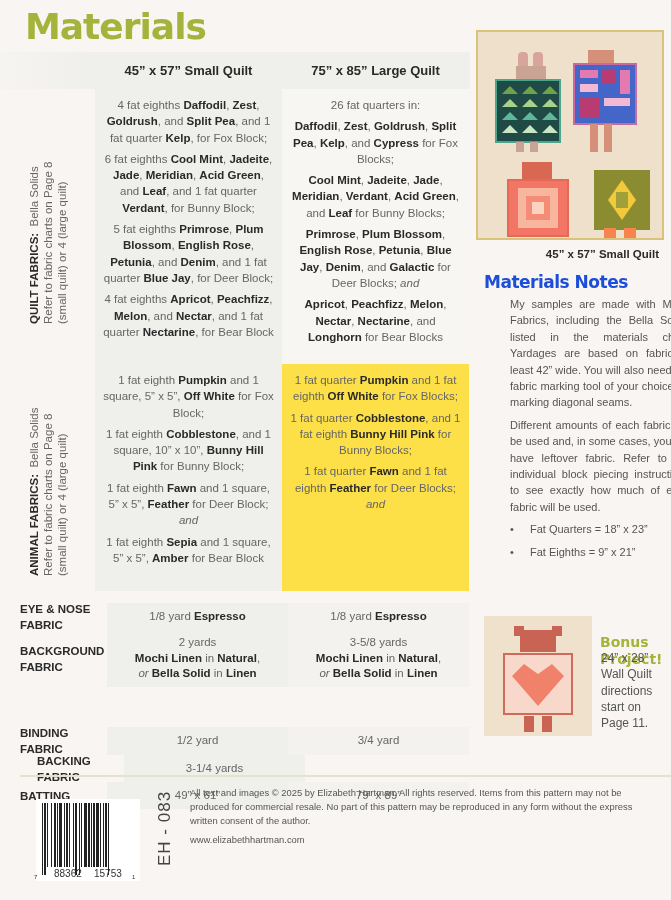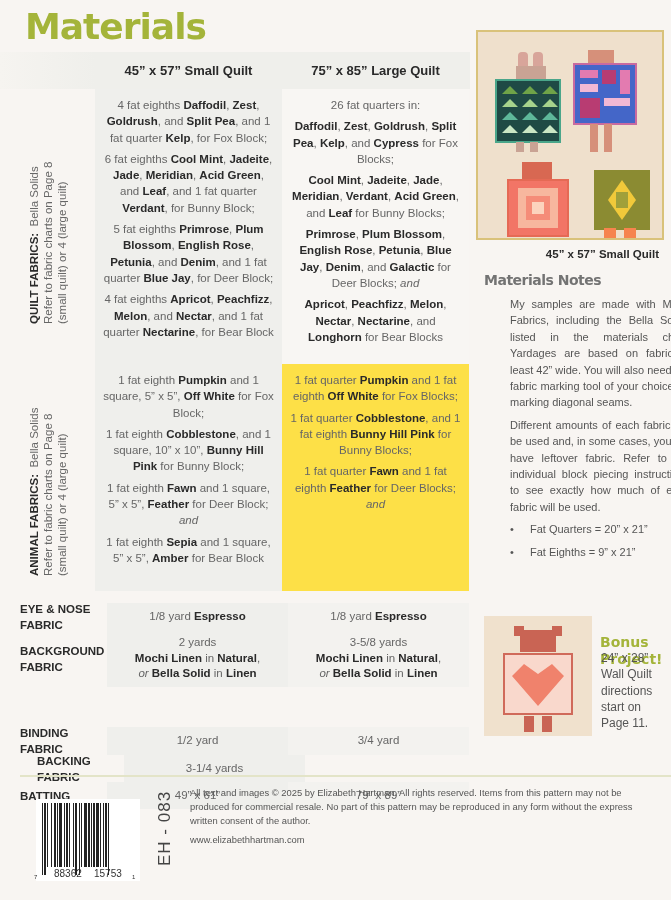--- a/index.html
+++ b/index.html
@@ -31,21 +31,21 @@
   .s-row { display: flex; align-items: center; }
   .s-row .lbl { width: 107px; padding-left: 20px; font-weight: bold; font-size: 11.5px; color: #2a2a2a; line-height: 16px; }
   .s-row .cell { width: 181px; text-align: center; font-size: 11.5px; color: #666; line-height: 15.5px; }
   .s-row .cell b { color: #2a2a2a; }
   .s-row .c1 { background: #efefec; }
   .s-row .c2 { background: #f3f2ef; width: 181px; }
 
   .quilt-frame { position: absolute; left: 476px; top: 30px; width: 188px; height: 210px; background: #efe0cc; border: 2px solid #d9c27a; }
   .quilt-caption { position: absolute; right: 12px; top: 248px; font-weight: bold; font-size: 11.5px; color: #2a2a2a; }
 
-  .notes-title { position: absolute; left: 484px; top: 272px; font-family: "DejaVu Sans", sans-serif; font-weight: bold; font-size: 14px; color: #737373; letter-spacing: -0.5px; }
+  .notes-title { position: absolute; left: 484px; top: 272px; font-family: "DejaVu Sans", sans-serif; font-weight: bold; font-size: 17px; color: #1d4ed8; letter-spacing: -0.5px; }
   .notes { position: absolute; left: 510px; top: 296px; width: 180px; font-size: 11px; line-height: 16.4px; color: #555; text-align: justify; }
   .notes p { margin-bottom: 6px; }
   .notes ul { list-style: none; }
   .notes li { display: flex; margin-bottom: 6px; }
   .notes li .bul { width: 20px; }
 
   .bonus-frame { position: absolute; left: 484px; top: 616px; width: 108px; height: 120px; background: #f0e1cd; }
   .bonus-title { position: absolute; left: 600px; top: 634px; font-family: "DejaVu Sans", sans-serif; font-weight: bold; font-size: 14px; line-height: 17px; color: #a4b43a; }
   .bonus-text { position: absolute; left: 601px; top: 650px; font-size: 12px; line-height: 16.3px; color: #555; }
 
@@ -213,21 +213,21 @@
 </div>
 <div class="quilt-caption">45” x 57” Small Quilt</div>
 
 <div class="notes-title">Materials Notes</div>
 <div class="notes">
   <p>My samples are made with Moda Fabrics, including the Bella Solids listed in the materials chart. Yardages are based on fabric at least 42” wide. You will also need the fabric marking tool of your choice for marking diagonal seams.</p>
   <p>Different amounts of each fabric will be used and, in some cases, you will have leftover fabric. Refer to the individual block piecing instructions to see exactly how much of each fabric will be used.</p>
   <ul>
     <li>
         <span class="bul">•</span>
-        <span>Fat Quarters = 20” x 21”</span>
+        <span>Fat Quarters = 18” x 23”</span>
       </li>
     <li>
         <span class="bul">•</span>
         <span>Fat Eighths = 9” x 21”</span>
       </li>
   </ul>
 </div>
 
 <div class="bonus-frame">
   <svg width="108" height="120" viewBox="0 0 108 120">

